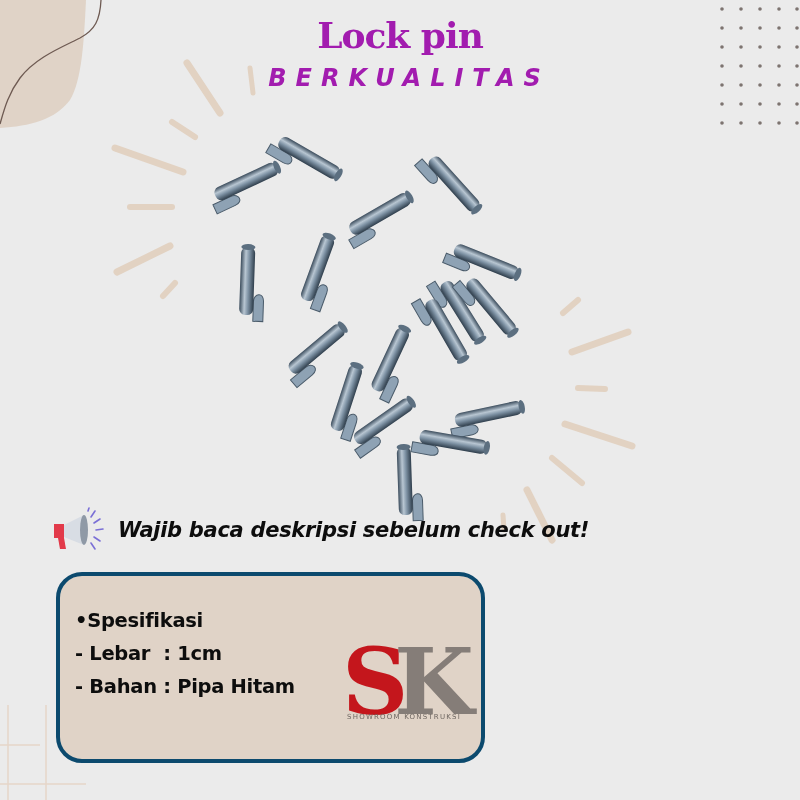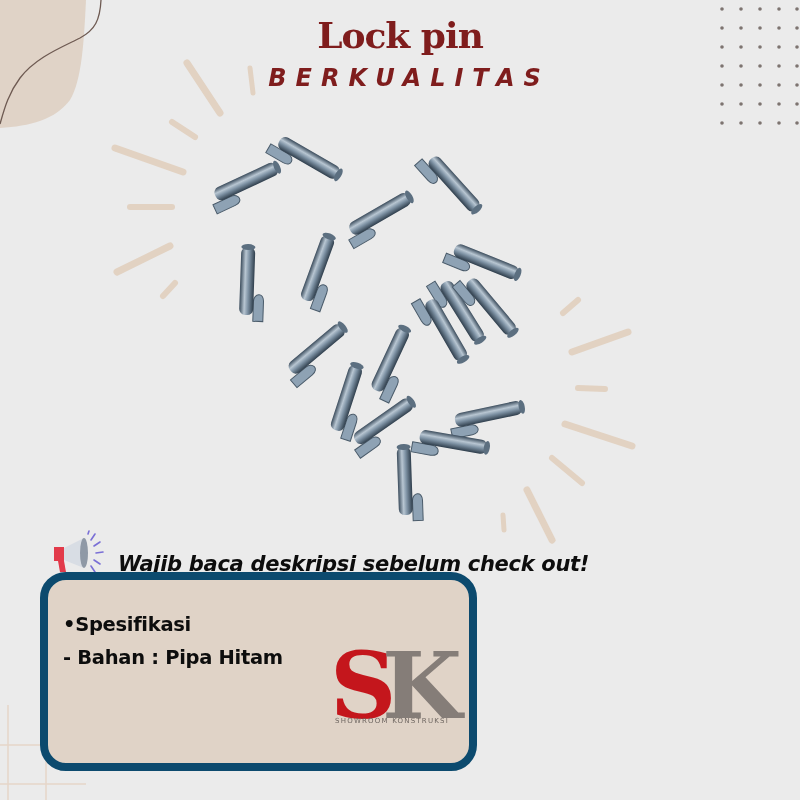--- a/index.html
+++ b/index.html
@@ -1,23 +1,23 @@
 <!DOCTYPE html>
 <html><head>
 <meta charset="utf-8">
 <style>
   html, body { margin:0; padding:0; }
   body { width:800px; height:800px; overflow:hidden; background:#ebebeb; position:relative; font-family:"DejaVu Sans", sans-serif; }
   #decor { position:absolute; left:0; top:0; width:800px; height:800px; }
-  .title { position:absolute; left:0; width:800px; text-align:center; color:#7f1d1d; }
+  .title { position:absolute; left:0; width:800px; text-align:center; color:#a21caf; }
   .title-main { top:14px; font-family:"DejaVu Serif", serif; font-weight:bold; font-size:36px; letter-spacing:-1px; }
   .title-sub { top:64px; font-family:"DejaVu Sans", sans-serif; font-weight:bold; font-style:italic; font-size:24px; letter-spacing:9px; padding-left:9px; }
-  .notice { position:absolute; left:50px; top:530px; display:flex; align-items:flex-end; }
+  .notice { position:absolute; left:50px; top:507px; display:flex; align-items:center; }
   .notice-text { font-family:"DejaVu Sans", sans-serif; font-weight:bold; font-style:italic; font-size:21px; color:#0d0d0d; margin-left:6px; letter-spacing:-0.3px; }
-  .spec-box { position:absolute; left:40px; top:572px; width:421px; height:183px; background:#e0d3c7; border:8px solid #0c4a6e; border-radius:26px; box-sizing:content-box; }
+  .spec-box { position:absolute; left:56px; top:572px; width:421px; height:183px; background:#e0d3c7; border:4px solid #0c4a6e; border-radius:26px; box-sizing:content-box; }
   .spec-list { position:absolute; left:15px; top:28px; margin:0; padding:0; list-style:none; }
   .spec-list li { font-family:"DejaVu Sans", sans-serif; font-weight:bold; font-size:19.5px; color:#0d0d0d; line-height:33px; white-space:pre; letter-spacing:-0.3px; }
   .logo { position:absolute; left:282px; top:72px; width:124px; height:76px; }
   .logo-s { position:absolute; left:0; top:-12px; font-family:"DejaVu Serif", serif; font-weight:bold; font-size:92px; color:#c4161c; line-height:1; }
   .logo-k { position:absolute; left:52px; top:-12px; font-family:"DejaVu Serif", serif; font-weight:bold; font-size:92px; color:#857d78; line-height:1; }
   .logo-text { position:absolute; left:-4px; top:33px; width:132px; text-align:center; font-family:"DejaVu Sans", sans-serif; font-size:7px; letter-spacing:1.2px; color:#6e6661; background:transparent; white-space:nowrap;margin-top:32px; }
 </style>
 </head>
 <body>
 
@@ -117,20 +117,21 @@
       <line x1="41" y1="36" x2="45" y2="42"></line>
       <line x1="38" y1="4" x2="39" y2="1"></line>
     </g>
   </svg>
   <span class="notice-text">Wajib baca deskripsi sebelum check out!</span>
 </div>
 
 <div class="spec-box">
   <ul class="spec-list">
     <li>•Spesifikasi</li>
+    <li>- Lebar  : 1cm</li>
     <li>- Bahan : Pipa Hitam</li>
   </ul>
   <div class="logo">
     <span class="logo-s">S</span>
     <span class="logo-k">K</span>
     <span class="logo-text">SHOWROOM KONSTRUKSI</span>
   </div>
 </div>
 
 </body></html>

